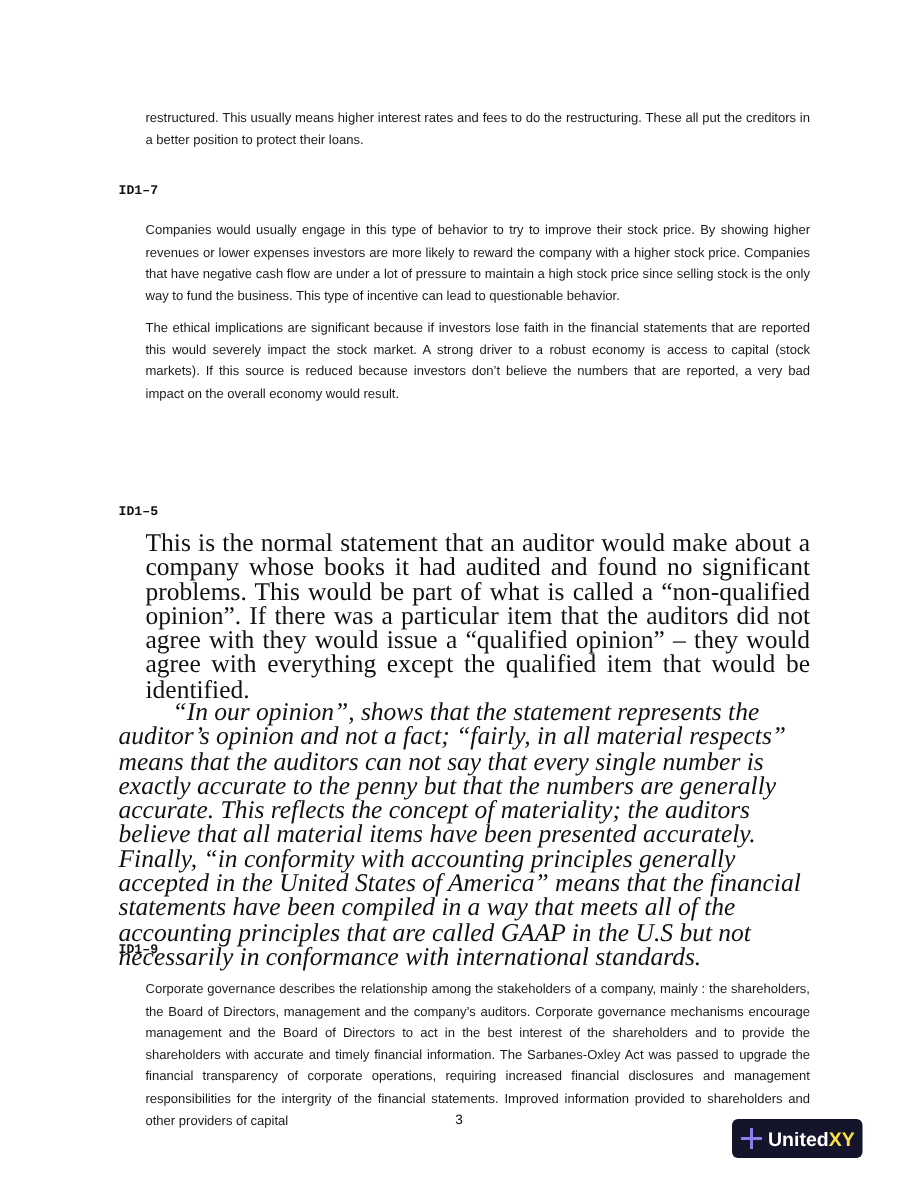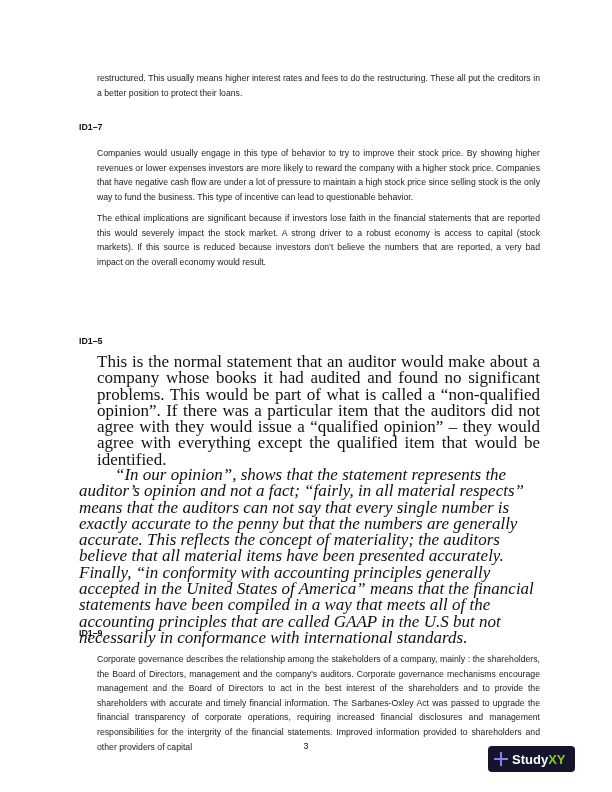--- a/index.html
+++ b/index.html
@@ -6,21 +6,21 @@
   body { width: 612px; height: 792px; position: relative; overflow: hidden; }
   .page { position: absolute; left: 0; top: 0; width: 612px; height: 792px; background: #fff; }
   .sans { font-family: "Liberation Sans", "DejaVu Sans", sans-serif; color: #1a1a1a; }
   .serif { font-family: "Liberation Serif", "DejaVu Serif", serif; color: #111; }
   .para-sm {
     position: absolute; left: 97px; width: 443px;
     font-size: 8.7px; line-height: 14.6px; text-align: justify; margin: 0;
   }
   .heading {
     position: absolute; left: 79px; font-size: 8.8px; font-weight: bold; margin: 0;
-    font-family: Liberation Sans, sans-serif; color: #111;
+    font-family: Liberation Mono, monospace; color: #111;
   }
   .para-serif {
     position: absolute; font-size: 17px; line-height: 16.3px; margin: 0;
   }
   .p8a { left: 97px; width: 443px; top: 354px; text-align: justify; }
   .p8b { left: 79px; width: 461px; top: 467px; text-indent: 36px; text-align: left; font-style: italic; }
   .pagenum {
     position: absolute; left: 0; width: 612px; top: 741px; text-align: center;
     font-size: 9px; font-family: "Liberation Sans", "DejaVu Sans", sans-serif; color: #111;
   }
@@ -30,21 +30,21 @@
     padding-left: 6px; box-sizing: border-box; gap: 4px; cursor: pointer;
   }
   .badge-icon { width: 14px; height: 14px; position: relative; }
   .badge-icon:before, .badge-icon:after {
     content: ""; position: absolute; background: #8b7ff0;
   }
   .badge-icon:before { left: 6px; top: 0; width: 2px; height: 14px; }
   .badge-icon:after { left: 0; top: 6px; width: 14px; height: 2px; }
   .badge-text { font-family: "Liberation Sans", "DejaVu Sans", sans-serif; font-weight: bold; font-size: 13px; }
   .badge-text .a { color: #ffffff; }
-  .badge-text .b { color: #84cc16; }
+  .badge-text .b { color: #fde047; }
 </style>
 </head>
 <body>
 
 <div class="page">
 
   <p class="para-sm sans" style="top:71px;">restructured.  This usually means higher interest rates and fees to do the restructuring.  These all put the creditors in a better position to protect their loans.</p>
 
   <h3 class="heading" style="top:122px;">ID1–7</h3>
   <p class="para-sm sans" style="top:146px;">Companies would usually engage in this type of behavior to try to improve their stock price.  By showing higher revenues or lower expenses investors are more likely to reward the company with a higher stock price.  Companies that have negative cash flow are under a lot of pressure to maintain a high stock price since selling stock is the only way to fund the business.  This type of incentive can lead to questionable behavior.</p>
@@ -54,15 +54,15 @@
   <p class="para-serif serif p8a">This is the normal statement that an auditor would make about a company whose books it had audited and found no significant problems. This would be part of what is called a “non-qualified opinion”.  If there was a particular item that the auditors did not agree with they would issue a “qualified opinion” – they would agree with everything except the qualified item that would be identified.</p>
   <p class="para-serif serif p8b">“In our opinion”, shows that the statement represents the auditor’s opinion and not a fact; “fairly, in all material respects” means that the auditors can not say that every single number is exactly accurate to the penny but that the numbers are generally accurate.  This reflects the concept of materiality; the auditors believe that all material items have been presented accurately.  Finally, “in conformity with accounting principles generally accepted in the United States of America” means that the financial statements have been compiled in a way that meets all of the accounting principles that are called GAAP in the U.S but not necessarily in conformance with international standards.</p>
 
   <h3 class="heading" style="top:628px;">ID1–9</h3>
   <p class="para-sm sans" style="top:652px;">Corporate governance describes the relationship among the stakeholders of a company, mainly : the shareholders, the Board of Directors, management and the company’s auditors.  Corporate governance mechanisms encourage management and the Board of Directors to act in the best interest of the shareholders and to provide the shareholders with accurate and timely financial information.  The Sarbanes-Oxley Act was passed to upgrade the financial transparency of corporate operations, requiring increased financial disclosures and management responsibilities for the intergrity of the financial statements.  Improved information provided to shareholders and other providers of capital</p>
 
   <div class="pagenum">3</div>
 
   <div class="badge">
     <span class="badge-icon"></span>
-    <span class="badge-text"><span class="a">Study</span><span class="b">XY</span></span>
+    <span class="badge-text"><span class="a">United</span><span class="b">XY</span></span>
   </div>
 </div>
 
 </body></html>

